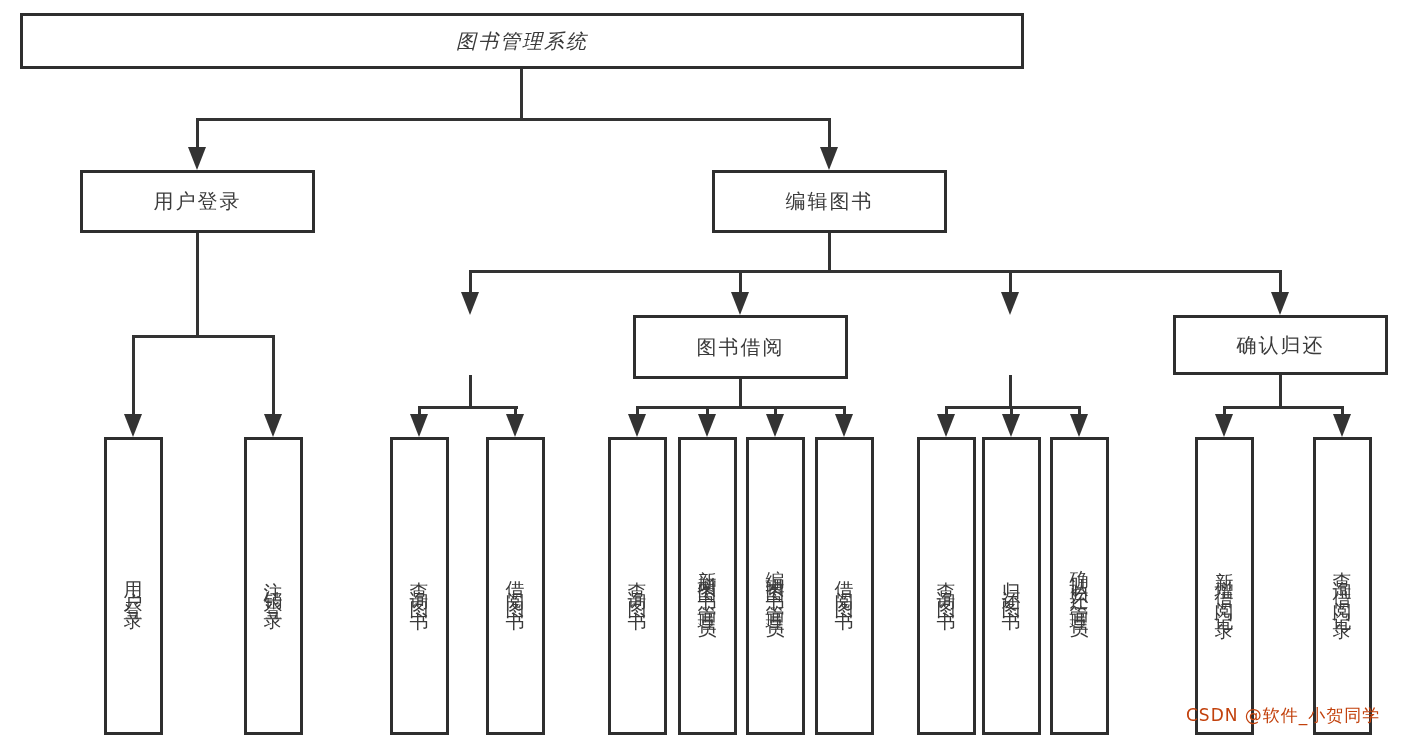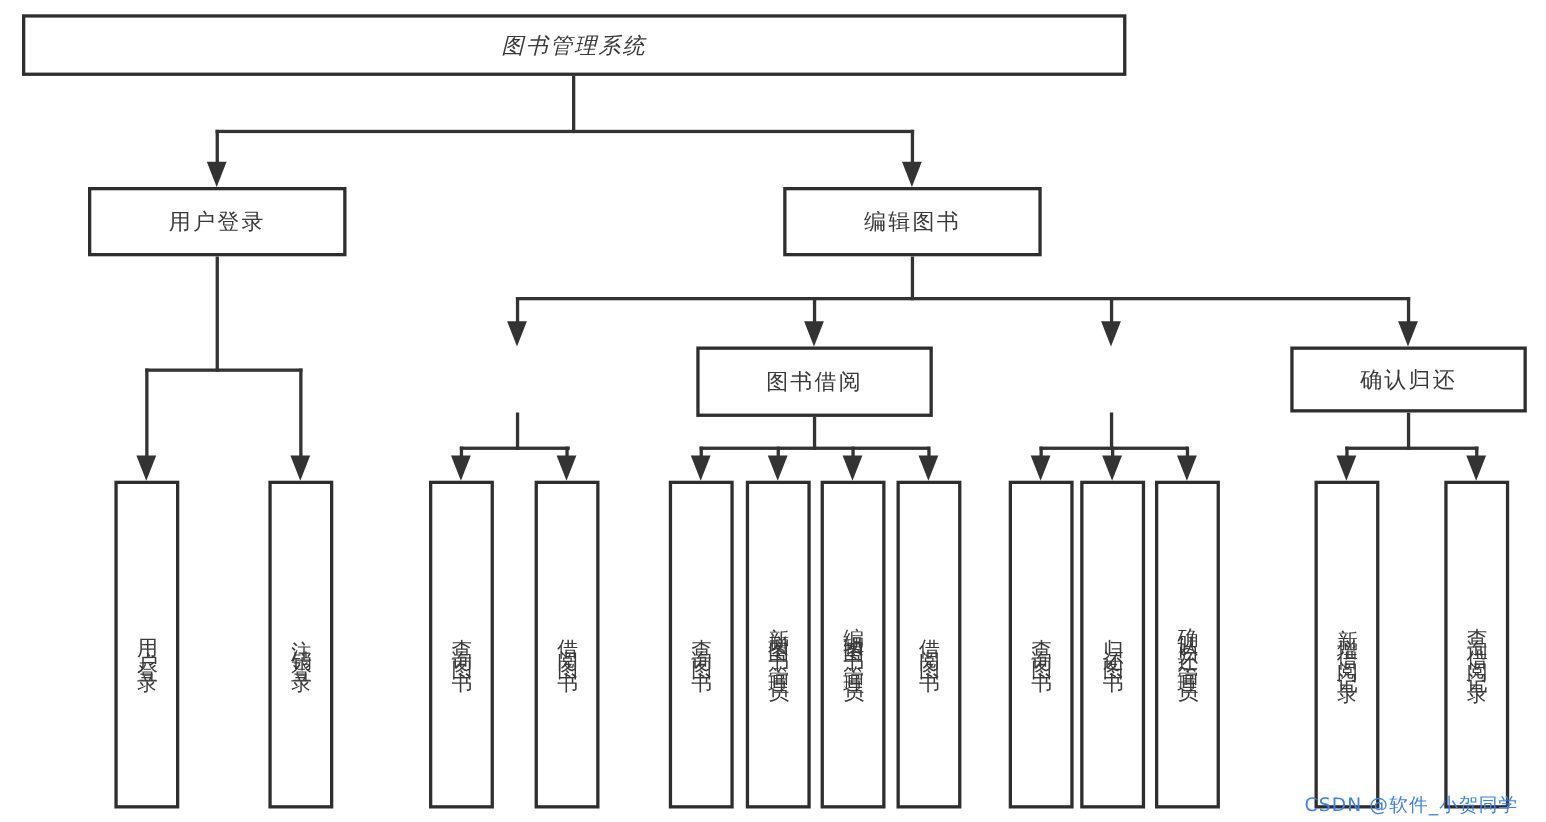--- a/index.html
+++ b/index.html
@@ -29,22 +29,22 @@
     background:#ffffff;border:3px solid #2e2e2e;
     display:flex;align-items:center;justify-content:center;z-index:2;
   }
   .vtext{
     writing-mode:vertical-rl;text-orientation:mixed;
     font-size:19px;line-height:1;letter-spacing:10px;color:#3a3a3a;
     white-space:nowrap;
   }
   .vtext.long{letter-spacing:7px;}
   .watermark{
-    position:absolute;left:1186px;top:720px;z-index:5;
-    font-size:17px;color:#3b82f6;letter-spacing:1px;white-space:nowrap;
+    position:absolute;left:1186px;top:704px;z-index:5;
+    font-size:17px;color:#c2410c;letter-spacing:1px;white-space:nowrap;
   }
 </style>
 </head>
 <body>
 
 <div class="canvas">
 
   <div class="line" style="left:520px;top:68px;width:3px;height:53px;"></div>
   <div class="line" style="left:196px;top:118px;width:635px;height:3px;"></div>
   <div class="line" style="left:196px;top:118px;width:3px;height:32px;"></div>

